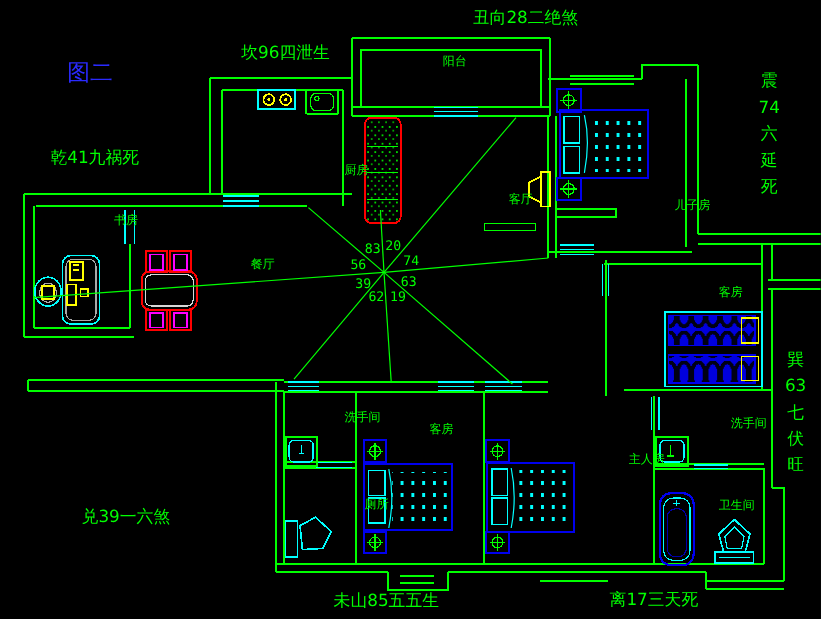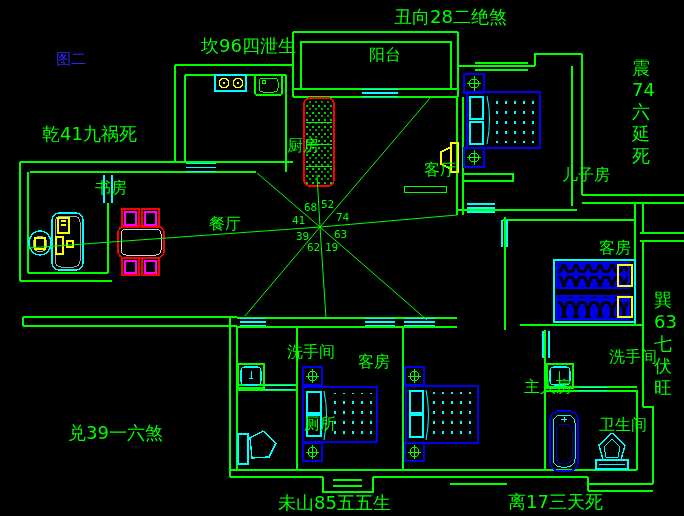--- a/index.html
+++ b/index.html
@@ -4,27 +4,27 @@
 <style>
   :root{
     --wall:#00ff00; --window:#00ffff; --bed:#0000ee; --red:#ff0000;
     --yellow:#ffff00; --magenta:#ff00ff; --title:#2a2aff; --text:#00ff00;
     --bg:#000000; --gray:#a8a8a8;
   }
   html,body{margin:0;padding:0;background:#111;}
   #canvas{position:relative;width:684px;height:516px;background:var(--bg);
     overflow:hidden;font-family:"DejaVu Sans",sans-serif;}
   #plan{position:absolute;left:0;top:0;}
-  .lbl{position:absolute;color:var(--text);font-size:18px;line-height:1.05;
+  .lbl{position:absolute;color:var(--text);font-size:14px;line-height:1.05;
     white-space:pre-line;letter-spacing:0px;}
-  .room{font-size:16px;padding-left:40px;}
+  .room{font-size:10px;padding-left:40px;}
   .vlbl{width:18px;text-align:center;line-height:22px;}
   .num{position:absolute;color:var(--text);
     font:11px "DejaVu Sans Mono",monospace;}
-  .title{color:var(--title);font-size:15px;}
+  .title{color:var(--title);font-size:19px;}
   svg *{shape-rendering:crispEdges;}
   .sw{stroke:var(--wall);fill:none;stroke-width:1.6;}
   .sc{stroke:var(--window);fill:none;stroke-width:1.4;}
   .sb{stroke:var(--bed);fill:none;stroke-width:1.8;}
   .sr{stroke:var(--red);fill:none;stroke-width:1.6;}
   .sy{stroke:var(--yellow);fill:none;stroke-width:1.5;}
   .sm{stroke:var(--magenta);fill:none;stroke-width:1.2;}
   .sg{stroke:var(--gray);fill:none;stroke-width:1;}
   .ray{stroke:var(--wall);fill:none;stroke-width:1;shape-rendering:auto;}
 </style>
@@ -330,21 +330,21 @@
   <div class="lbl room" style="left:384px;top:162px">客厅</div>
   <div class="lbl room" style="left:522px;top:167px">儿子房</div>
   <div class="lbl room" style="left:559px;top:240px">客房</div>
   <div class="lbl room" style="left:247px;top:344px">洗手间</div>
   <div class="lbl room" style="left:264px;top:416px">厕所</div>
   <div class="lbl room" style="left:318px;top:354px">客房</div>
   <div class="lbl room" style="left:484px;top:379px">主人房</div>
   <div class="lbl room" style="left:569px;top:349px">洗手间</div>
   <div class="lbl room" style="left:559px;top:417px">卫生间</div>
 
-  <div class="num" style="left:304px;top:201px">68</div>
-  <div class="num" style="left:321px;top:198px">52</div>
-  <div class="num" style="left:292px;top:214px">41</div>
+  <div class="num" style="left:304px;top:201px">83</div>
+  <div class="num" style="left:321px;top:198px">20</div>
+  <div class="num" style="left:292px;top:214px">56</div>
   <div class="num" style="left:336px;top:211px">74</div>
   <div class="num" style="left:296px;top:230px">39</div>
   <div class="num" style="left:334px;top:228px">63</div>
   <div class="num" style="left:307px;top:241px">62</div>
   <div class="num" style="left:325px;top:241px">19</div>
 </div>
 
 </body></html>

